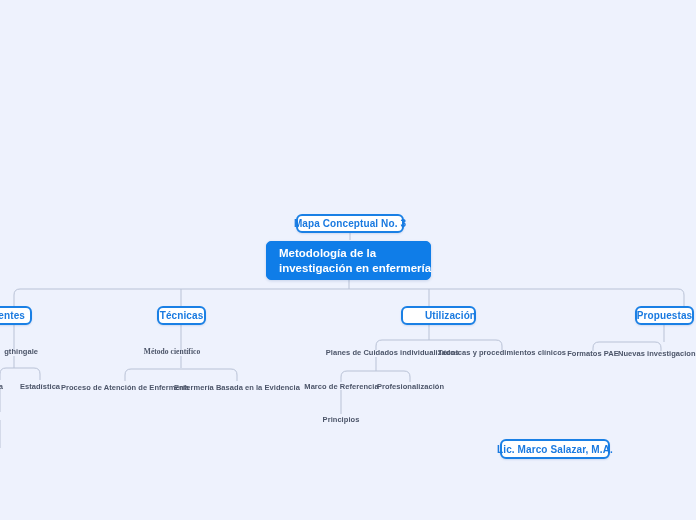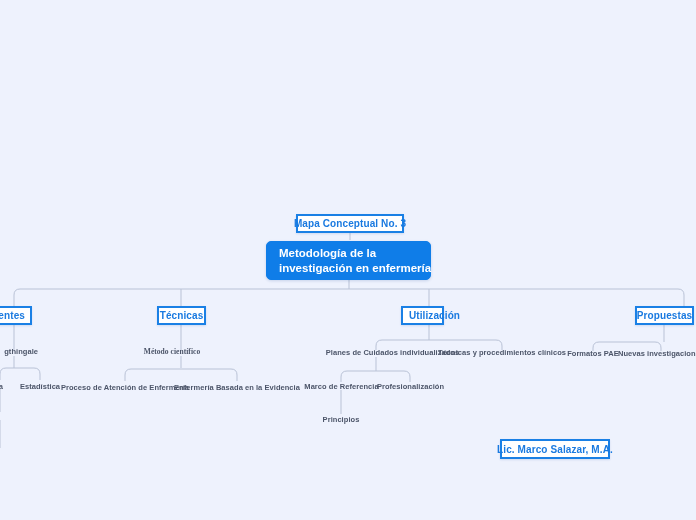--- a/index.html
+++ b/index.html
@@ -31,21 +31,21 @@
   }
   .node {
     position: absolute;
     box-sizing: border-box;
     white-space: nowrap;
   }
   
   .pill {
     background: #ffffff;
     border: 2px solid #1a80e5;
-    border-radius: 0;
+    border-radius: 6px;
     color: #1a7ae0;
     font-weight: bold;
     font-size: 10px;
     letter-spacing: 0.1px;
     display: flex;
     align-items: center;
     justify-content: center;
     box-shadow: 0 1px 2px rgba(30,80,160,0.14);
   }
   
@@ -160,21 +160,21 @@
   </div>
 
   <div class="node leaf" style="left:65px; top:382px; width:120px; height:11px;">
     <span>Proceso de Atención de Enfermería</span>
   </div>
 
   <div class="node leaf" style="left:178px; top:382px; width:118px; height:11px;">
     <span>Enfermería Basada en la Evidencia</span>
   </div>
 
-  <div class="node pill" style="left:401px; top:306px; width:43px; height:19px;padding-left:24px;">
+  <div class="node pill" style="left:401px; top:306px; width:75px; height:19px;padding-left:24px;">
     <span>Utilización</span>
   </div>
 
   <div class="node leaf" style="left:332px; top:347px; width:121px; height:11px;">
     <span>Planes de Cuidados individualizados</span>
   </div>
 
   <div class="node leaf" style="left:446px; top:347px; width:112px; height:11px;">
     <span>Técnicas y procedimientos clínicos</span>
   </div>

